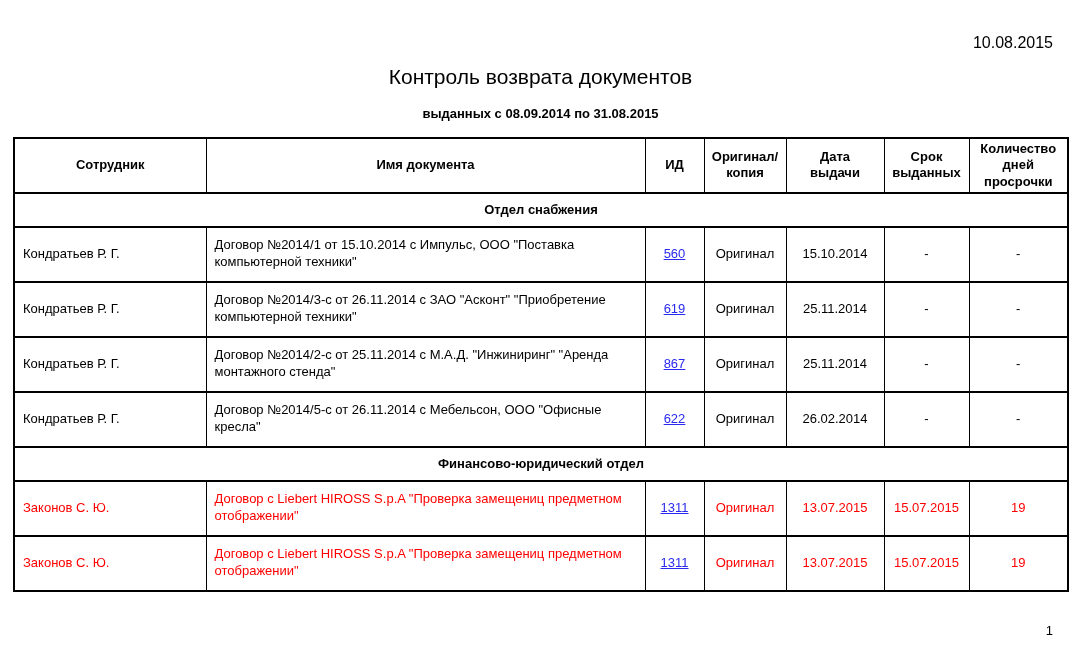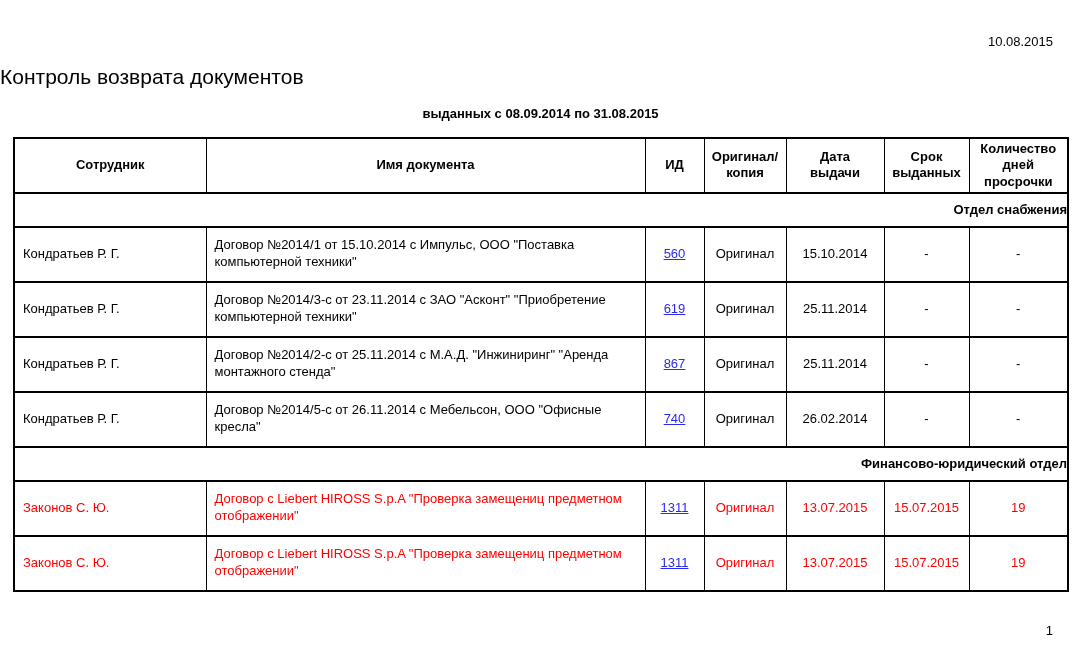--- a/index.html
+++ b/index.html
@@ -8,25 +8,26 @@
     width: 1081px; height: 662px;
     background: #ffffff;
     font-family: "Liberation Sans", sans-serif;
     color: #000;
     overflow: hidden;
   }
   .page { position: relative; width: 1081px; height: 662px; }
 
   .print-date {
     position: absolute; top: 34px; right: 28px;
-    font-size: 13px;
+    font-size: 16px;
   }
   .title {
     position: absolute; top: 65px; left: 0; right: 0;
     margin: 0;
+    text-align: center;
     font-size: 21px; font-weight: 400;
   }
   .subtitle {
     position: absolute; top: 106px; left: 0; right: 0;
     text-align: center;
     font-size: 13px; font-weight: 700;
   }
 
   table.report {
     position: absolute; left: 13px; top: 137px;
@@ -47,21 +48,21 @@
     font-weight: 700;
     text-align: center;
     white-space: pre-line;
     line-height: 1.25;
     height: 50px;
     padding: 2px 3px;
   }
   tr.group-row td {
     height: 34px;
     font-weight: 700;
-    text-align: right;
+    text-align: center;
     padding: 2px 0;
   }
   tr.data-row td {
     height: 55px;
     line-height: 1.3;
   }
   td.left  { text-align: left;  padding: 4px 8px; }
   td.center{ text-align: center; padding: 4px 2px; }
 
   tr.overdue td { color: var(--overdue-color, #ff0000); }
@@ -117,40 +118,40 @@
           <td class="left">Кондратьев Р. Г.</td>
           <td class="left">Договор №2014/1 от 15.10.2014 с Импульс, ООО "Поставка компьютерной техники"</td>
           <td class="center"><a href="#">560</a></td>
           <td class="center">Оригинал</td>
           <td class="center">15.10.2014</td>
           <td class="center">-</td>
           <td class="center">-</td>
         </tr>
         <tr class="data-row">
           <td class="left">Кондратьев Р. Г.</td>
-          <td class="left">Договор №2014/3-с от 23.11.2014 с ЗАО "Асконт" "Приобретение компьютерной техники"</td>
+          <td class="left">Договор №2014/3-с от 26.11.2014 с ЗАО "Асконт" "Приобретение компьютерной техники"</td>
           <td class="center"><a href="#">619</a></td>
           <td class="center">Оригинал</td>
           <td class="center">25.11.2014</td>
           <td class="center">-</td>
           <td class="center">-</td>
         </tr>
         <tr class="data-row">
           <td class="left">Кондратьев Р. Г.</td>
           <td class="left">Договор №2014/2-с от 25.11.2014 с М.А.Д. "Инжиниринг" "Аренда монтажного стенда"</td>
           <td class="center"><a href="#">867</a></td>
           <td class="center">Оригинал</td>
           <td class="center">25.11.2014</td>
           <td class="center">-</td>
           <td class="center">-</td>
         </tr>
         <tr class="data-row">
           <td class="left">Кондратьев Р. Г.</td>
           <td class="left">Договор №2014/5-с от 26.11.2014 с Мебельсон, ООО "Офисные кресла"</td>
-          <td class="center"><a href="#">740</a></td>
+          <td class="center"><a href="#">622</a></td>
           <td class="center">Оригинал</td>
           <td class="center">26.02.2014</td>
           <td class="center">-</td>
           <td class="center">-</td>
         </tr>
         <tr class="group-row">
           <td colspan="7">Финансово-юридический отдел</td>
         </tr>
         <tr class="data-row overdue">
           <td class="left">Законов С. Ю.</td>

